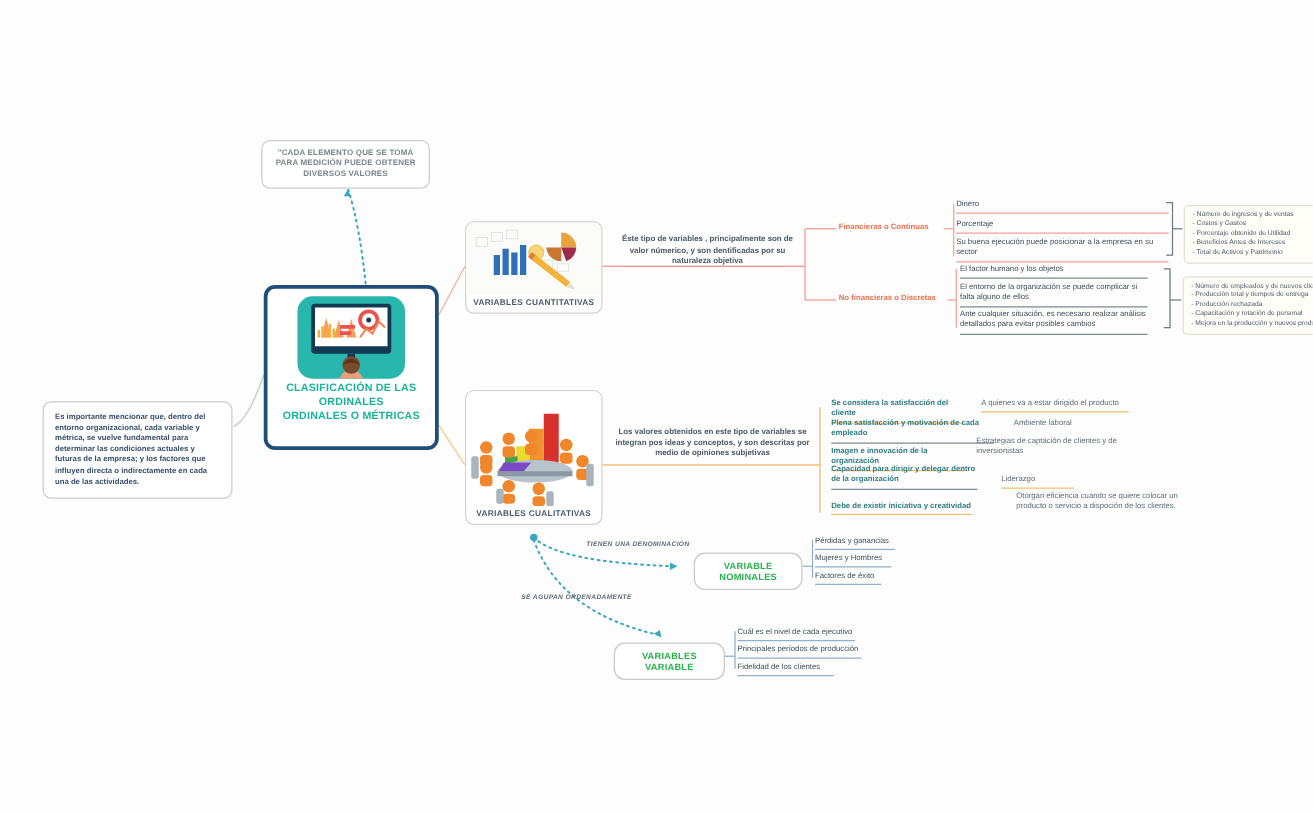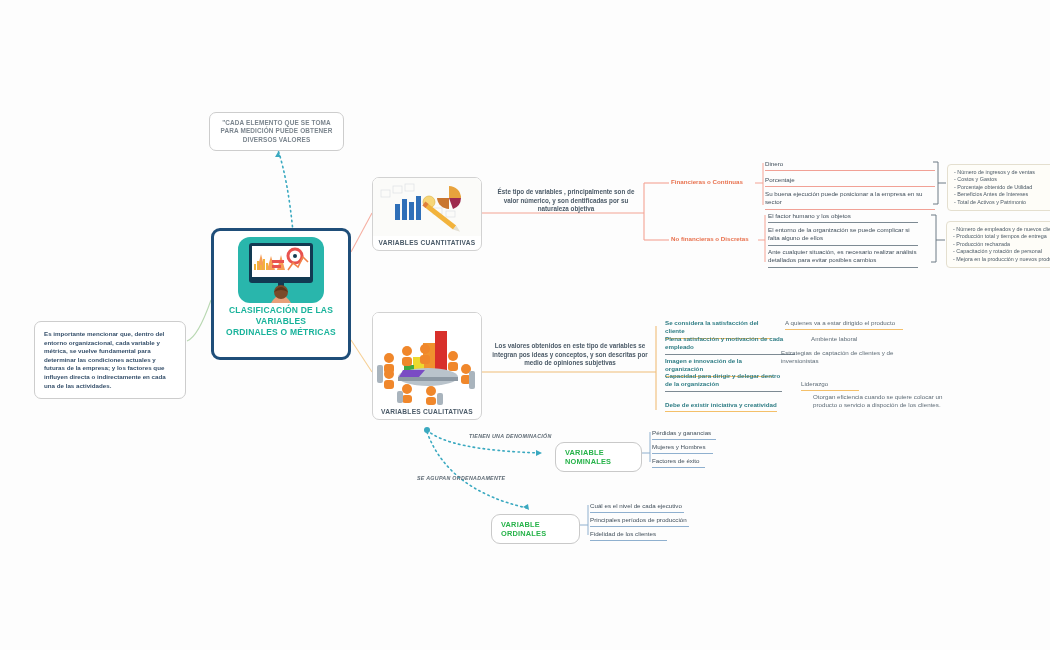--- a/index.html
+++ b/index.html
@@ -91,21 +91,21 @@
     padding: 4px 6px; font-size: 5.4px; line-height: 7.4px;
     color: #4c5a66;
   }
   .blist div { white-space: nowrap; }
 
   
   .pill {
     position: absolute; background: #fff;
     border: 1px solid #c9c9c9; border-radius: 9px;
     font-size: 7.4px; font-weight: bold; color: #27b34a;
-    letter-spacing: .2px; 
+    letter-spacing: .2px; text-align: center;
     padding: 5px 9px;
   }
   #pill-nominales { left: 527px; top: 442px; width: 87px; }
   #pill-ordinales { left: 463px; top: 514px; width: 89px; }
 
   
   .rel-cap {
     position: absolute; font-size: 5.3px; font-style: italic;
     font-weight: bold; color: #5f6b75; letter-spacing: .3px;
   }
@@ -194,21 +194,21 @@
           </g>
         <polyline points="50,33 55,26 60,30 65,20 70,25" fill="none" stroke="#f2834a" stroke-width="1.6"></polyline>
         <rect x="40" y="46" width="6" height="4" fill="#123a52"></rect>
         <path d="M33 66 q10 -16 20 0 z" fill="#e8a07a"></path>
         <circle cx="43" cy="55" r="7" fill="#7a4a2a"></circle>
         <path d="M36 55 q7 -10 14 0 q-7 -4 -14 0z" fill="#5c3418"></path>
       </svg>
     </div>
     <div class="center-label">
       <div>CLASIFICACIÓN DE LAS</div>
-      <div>VARIABLES</div>
+      <div>ORDINALES</div>
       <div>ORDINALES O MÉTRICAS</div>
     </div>
   </div>
 
   <div class="img-card" id="card-cuanti">
     <div class="thumb">
       <svg viewBox="0 0 110 58" width="110" height="58">
         <rect width="110" height="58" fill="#fbfbf9"></rect>
         <g stroke="#dfe2e4" stroke-width="0.7" fill="none">
           <rect x="8" y="12" width="9" height="7"></rect>
@@ -332,19 +332,19 @@
   <div class="rel-cap" style="left:389px; top:475px;">SE AGUPAN ORDENADAMENTE</div>
 
   <div class="pill" id="pill-nominales">
     <span>VARIABLE NOMINALES</span>
   </div>
   <div class="topic ul-blue" style="left:624px; top:429px; width:64px;">Pérdidas y ganancias</div>
   <div class="topic ul-blue" style="left:624px; top:443px; width:61px;">Mujeres y Hombres</div>
   <div class="topic ul-blue" style="left:624px; top:457px; width:53px;">Factores de éxito</div>
 
   <div class="pill" id="pill-ordinales">
-    <span>VARIABLE ORDINALES</span>
+    <span>VARIABLES VARIABLE</span>
   </div>
   <div class="topic ul-blue" style="left:562px; top:502px; width:94px;">Cuál es el nivel de cada ejecutivo</div>
   <div class="topic ul-blue" style="left:562px; top:516px; width:99px;">Principales períodos de producción</div>
   <div class="topic ul-blue" style="left:562px; top:530px; width:77px;">Fidelidad de los clientes</div>
 
 </div>
 
 </body></html>

